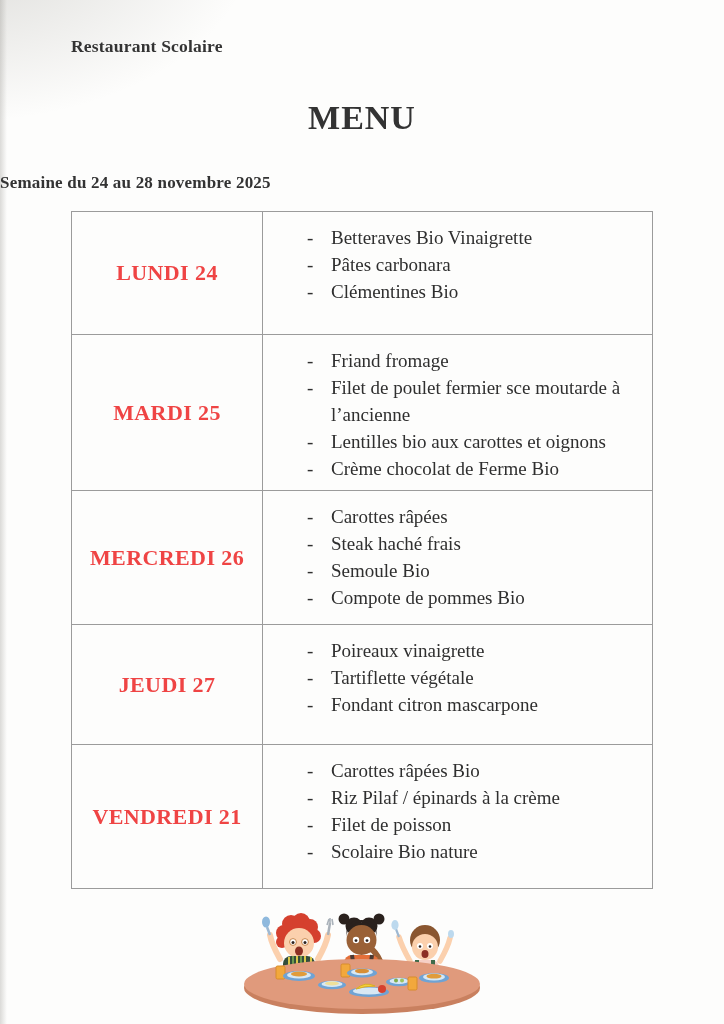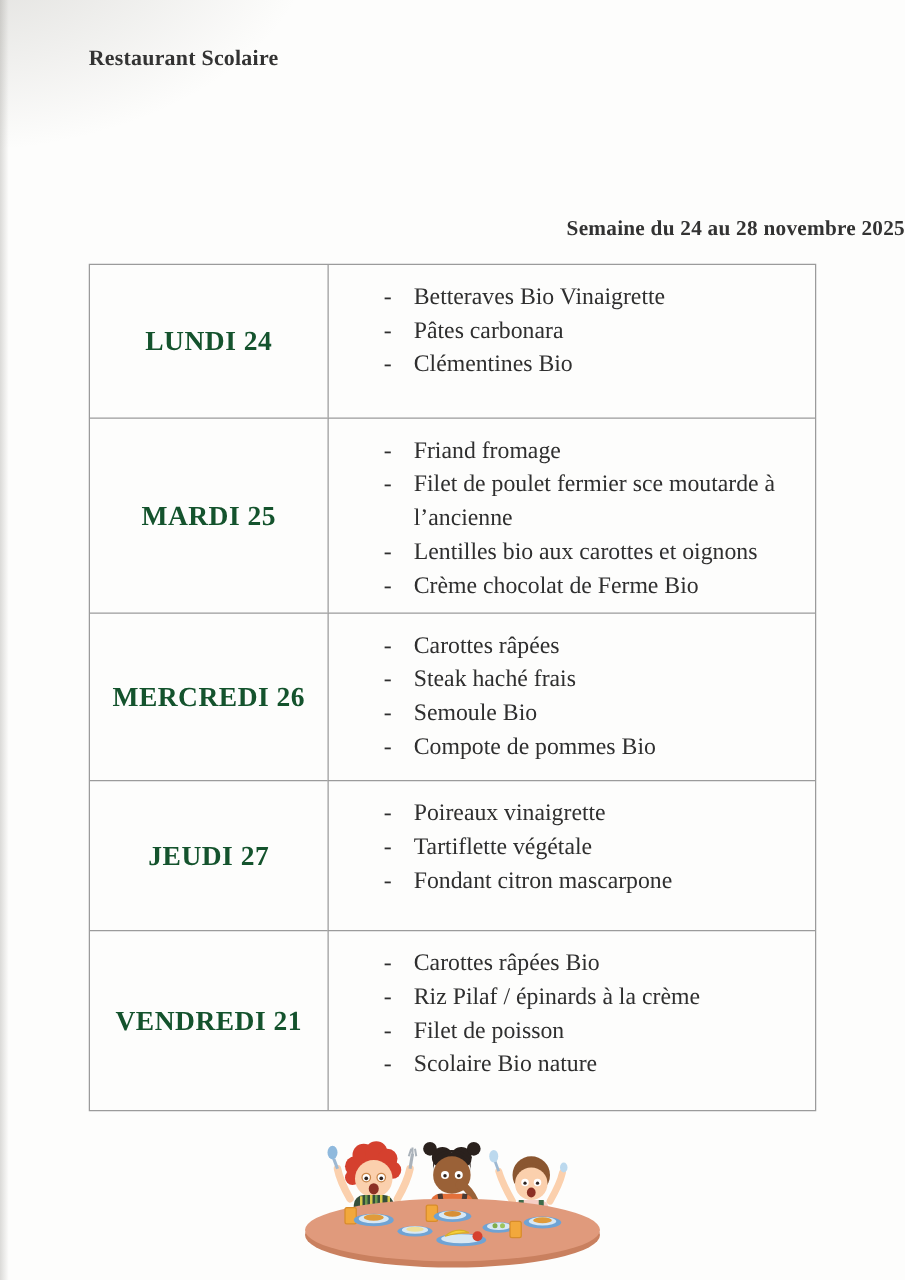--- a/index.html
+++ b/index.html
@@ -27,39 +27,39 @@
   }
 
   .menu-title {
     position: absolute; top: 99px; left: 0; width: 100%;
     text-align: center; font-weight: bold; font-size: 34px;
     letter-spacing: 1px; color: #333;
   }
 
   .week-subtitle {
     position: absolute; top: 173px; left: 0; width: 100%;
-    text-align: right; font-weight: bold; font-size: 17px;
+    text-align: left; font-weight: bold; font-size: 17px;
     letter-spacing: .2px; color: #333;
   }
 
   .menu-table {
     position: absolute; left: 71px; top: 211px; width: 582px;
     display: grid;
     grid-template-columns: 190px 1fr;
     grid-template-rows: 122px 156px 134px 120px 144px;
     border: 1px solid #9b9b9b;
     background: #fdfdfc;
   }
   .cell { border-left: 1px solid #9b9b9b; border-top: 1px solid #9b9b9b; }
   .cell.col0 { border-left: none; }
   .cell.row0 { border-top: none; }
 
   .day-cell {
     display: flex; align-items: center; justify-content: center;
-    font-weight: bold; font-size: 22px; letter-spacing: .4px; color: #14532d;
+    font-weight: bold; font-size: 22px; letter-spacing: .4px; color: #ef4444;
   }
 
   .items-cell { padding: 12px 6px 0 44px; }
   .menu-item { display: flex; font-size: 19px; line-height: 27px; color: #2f2f2f; }
   .menu-item .dash { width: 24px; flex: 0 0 24px; }
   .menu-item .txt { flex: 1; }
 
   .illustration-wrap {
     position: absolute; top: 889px; left: 0; width: 100%;
     display: flex; justify-content: center;
@@ -68,20 +68,21 @@
 </head>
 <body>
 
 <div class="page">
   <div class="scan-shade"></div>
 
   <div class="header-block">
     <div>Restaurant Scolaire</div>
   </div>
 
+  <div class="menu-title">MENU</div>
 
   <div class="week-subtitle">Semaine du 24 au 28 novembre 2025</div>
 
   <div class="menu-table">
 
     <div class="cell col0 row0 day-cell">
       <span>LUNDI 24</span>
     </div>
     <div class="cell row0 items-cell">
       <div class="menu-item">

